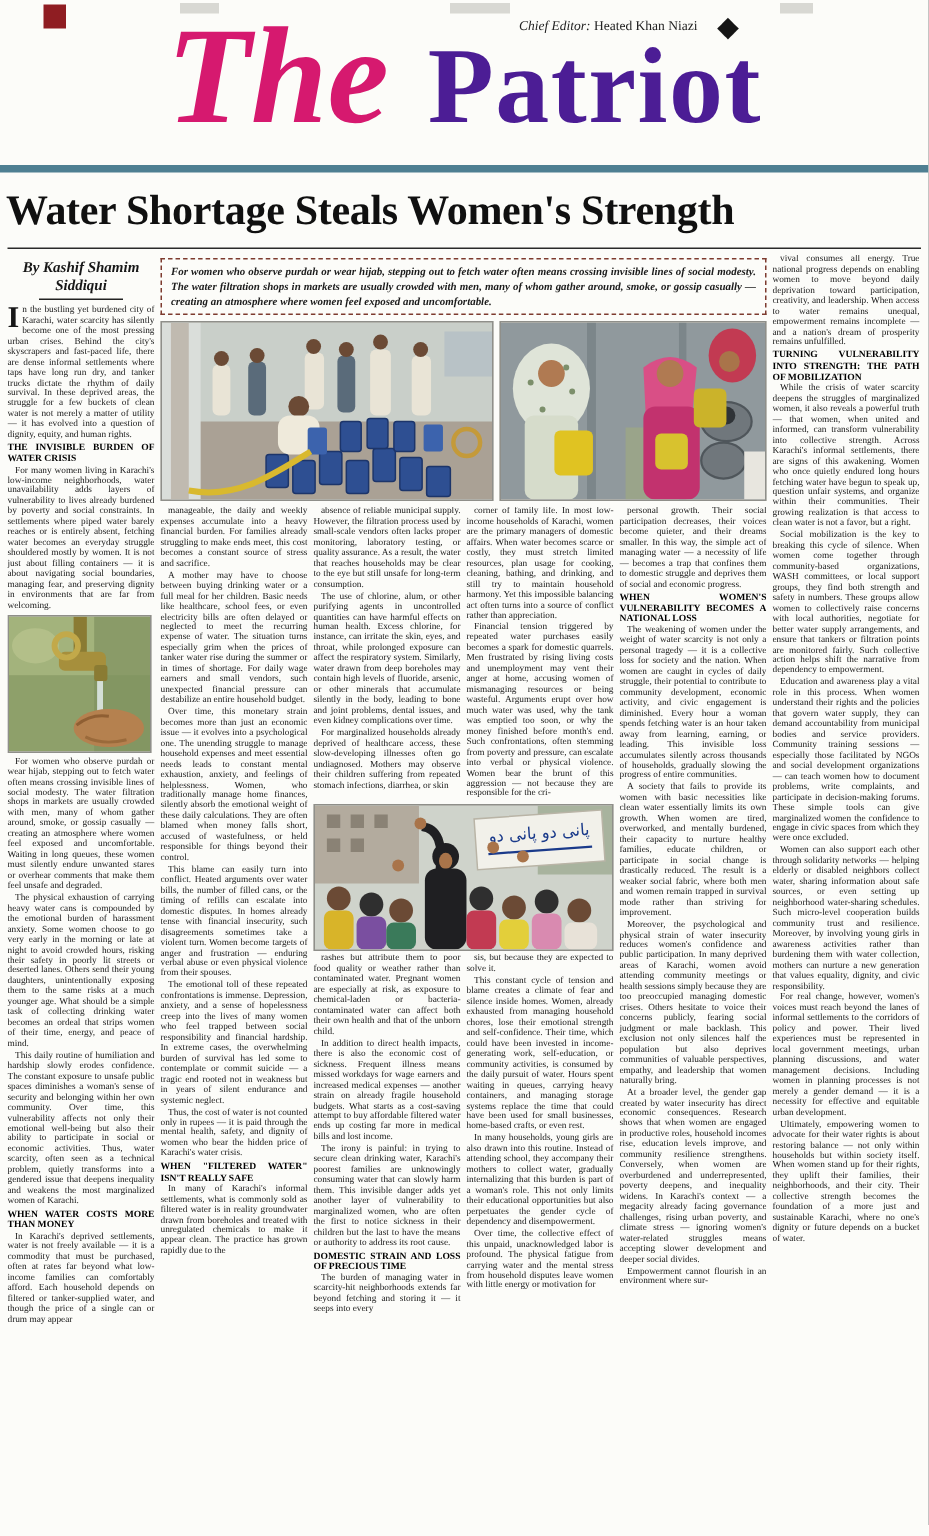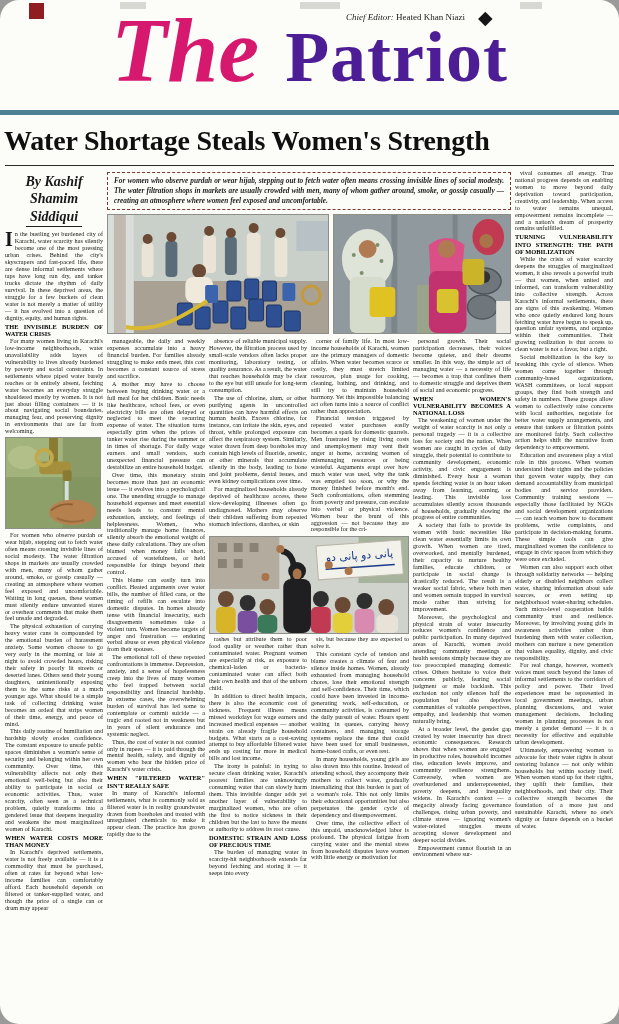--- a/index.html
+++ b/index.html
@@ -1,21 +1,20 @@
 <!DOCTYPE html>
 <html><head>
 <meta charset="utf-8">
 <style>
   * { margin:0; padding:0; box-sizing:border-box; }
   html,body { background:#9a9a9a; }
   .page {
     width:619px; height:1024px; margin:0 auto; position:relative;
     background:#fcfcf9; overflow:hidden; color:#1b1b1b;
     font-family:"Liberation Serif", serif;
-    border-radius:19px;
   }
   
   .masthead { position:relative; height:110px; }
   .red-mark { position:absolute; top:3px; left:29px; width:15px; height:16px; background:#8f1d22; }
   .smudge { position:absolute; top:2px; height:7px; background:#b9b9b4; opacity:.55; }
   .mast-line { display:flex; align-items:baseline; justify-content:center; gap:26px; padding-top:4px; }
   .mast-the { font-style:italic; font-weight:bold; font-size:92px; line-height:1.02; color:#d6196f; }
   .mast-patriot { font-weight:bold; font-size:72px; line-height:1.02; color:#4c1d95; letter-spacing:1px; }
   .chief { position:absolute; top:12px; left:346px; font-size:9px; color:#222; white-space:nowrap; }
   .chief .lbl { font-style:italic; font-weight:normal; }
@@ -26,21 +25,21 @@
   .head-rule { border-bottom:1.5px solid #2a2a2a; margin:0 5px 4px; }
   
   .cols-row { display:flex; gap:4px; padding:0 5px; height:854px; }
   .colw { width:98px; flex:0 0 98px; overflow:hidden; }
   .mid { width:404px; flex:0 0 404px; display:flex; flex-direction:column; }
   .coltext, .colsplit { font-size:6.2px; line-height:1.12; text-align:justify; color:#171717; }
   .coltext p, .colsplit p { margin:0 0 1px; text-indent:5px; }
   .coltext h3, .colsplit h3 { font-size:6.4px; line-height:1.13; margin:1px 0; color:#000; text-align:justify; }
   .dropcap { float:left; font-size:20px; line-height:15px; font-weight:bold; padding:1px 2px 0 0; }
   
-  .byline { text-align:center; font-weight:bold; font-style:italic; font-size:14px; line-height:1.25; padding:3px 0 1px; }
+  .byline { text-align:center; font-weight:bold; font-style:italic; font-size:10px; line-height:1.25; padding:3px 0 1px; }
   .byline-rule { width:56px; border-bottom:1.2px solid #222; margin:0 auto 4px; }
   
   .standfirst {
     border:1.4px dashed #7d3b2f; padding:3px 6px; margin:2px 0 4px;
     font-style:italic; font-weight:bold; font-size:7.3px; line-height:1.38; text-align:justify;
   }
   
   .photos-row { display:flex; gap:4px; margin-bottom:4px; }
   .photo { border:1px solid #8f8f8a; overflow:hidden; background:#cfcfc9; }
   .photo svg { display:block; width:100%; height:100%; }

